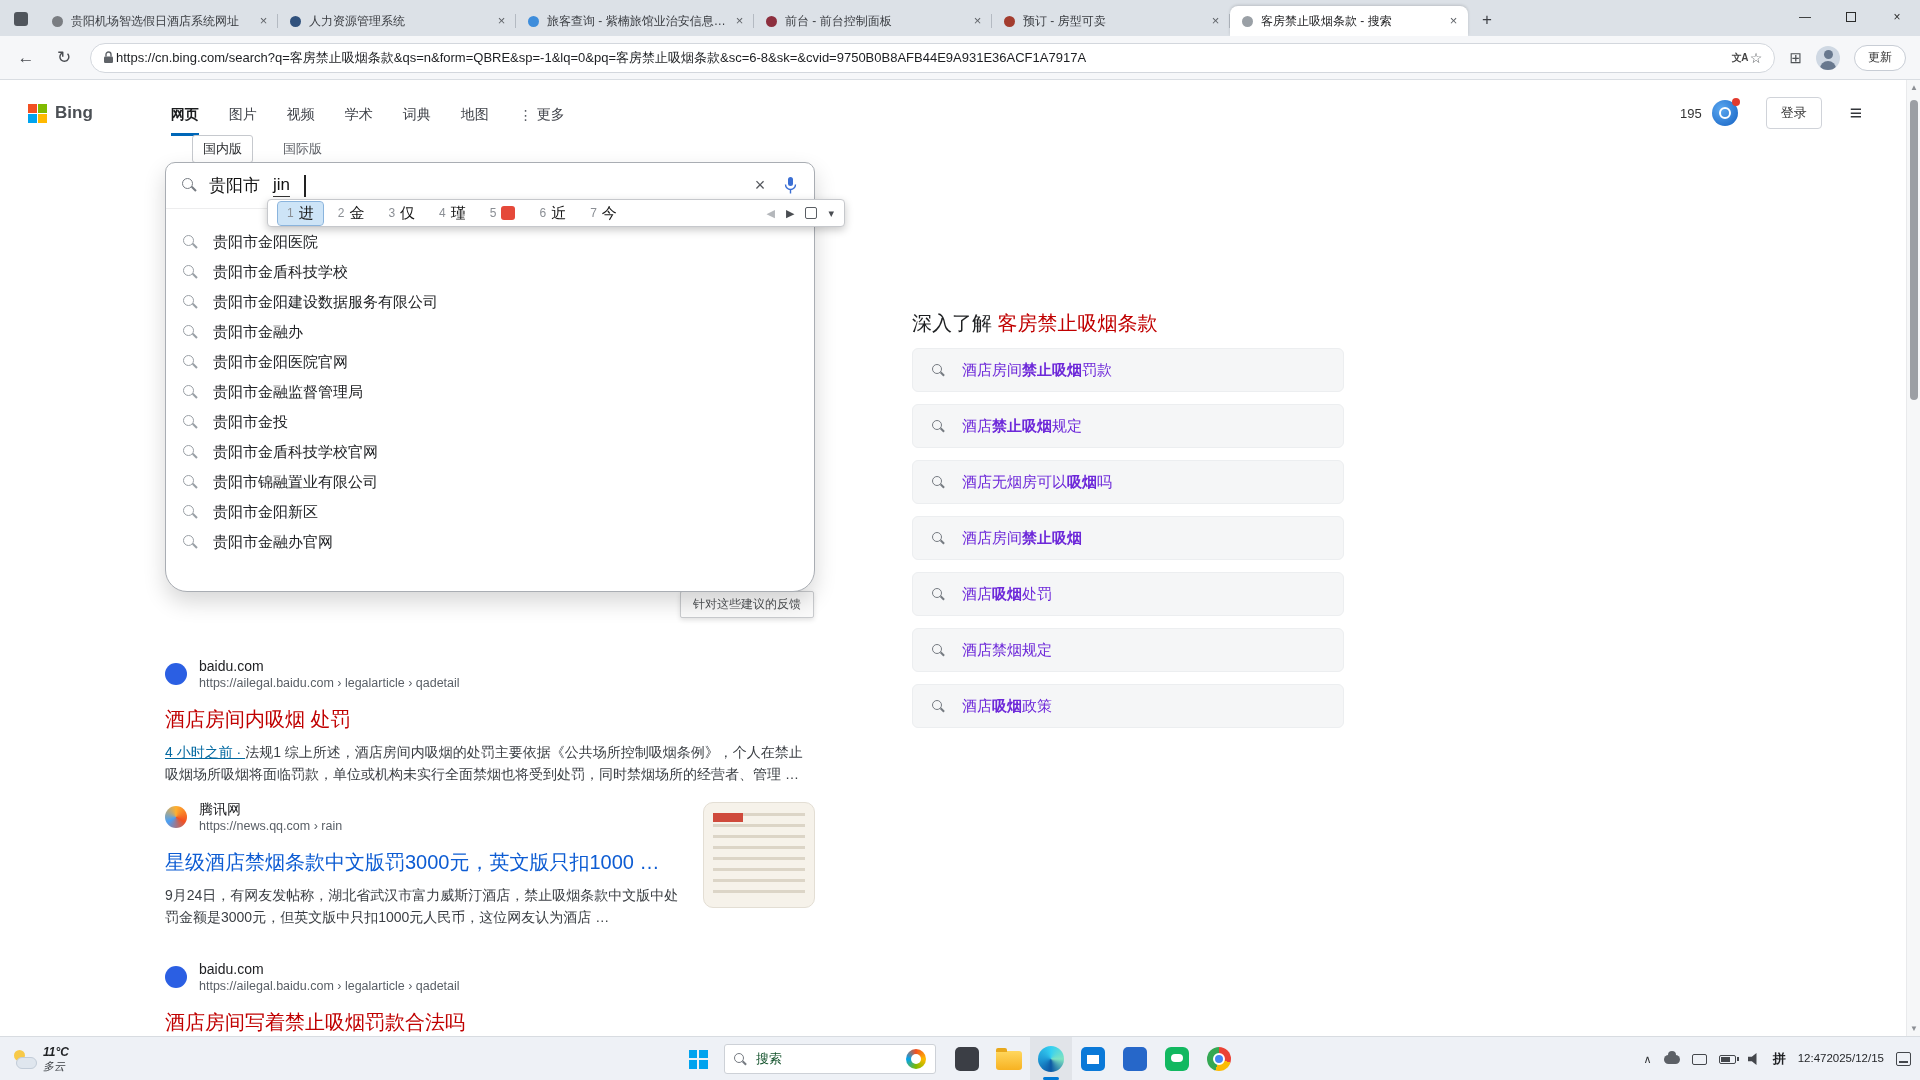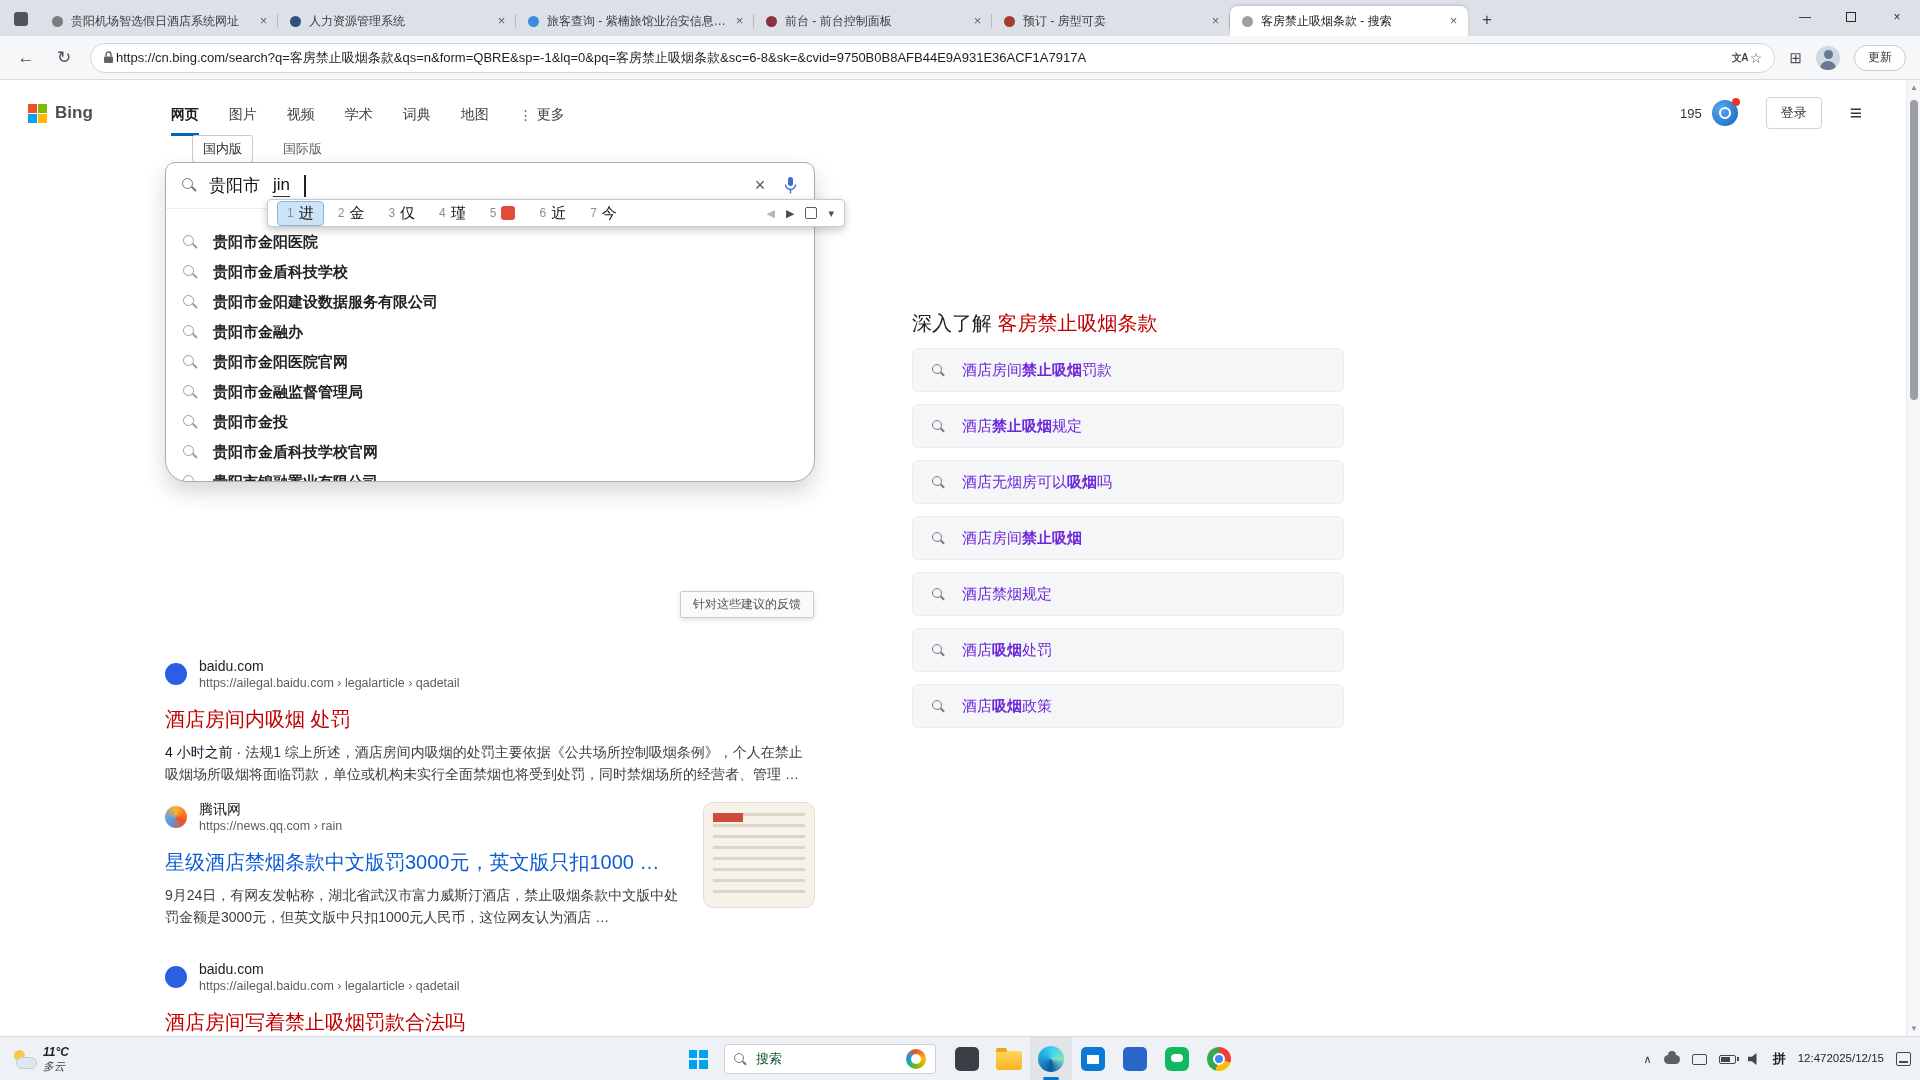--- a/index.html
+++ b/index.html
@@ -62,29 +62,29 @@
 
   
   .mag { position:relative; width:15px; height:15px; display:inline-block; flex:none; }
   .mag::before { content:""; position:absolute; width:9px; height:9px; border:1.6px solid #767b82; border-radius:50%; left:0; top:0; }
   .mag::after { content:""; position:absolute; width:6px; height:1.6px; background:#767b82; transform:rotate(45deg); right:0px; bottom:3px; }
   .mag.small { width:13px; height:13px; }
   .mag.small::before { width:8px; height:8px; }
   .mag.small::after { width:5px; bottom:2px; }
 
   
-  .search-panel { position:absolute; left:165px; top:82px; width:650px; height:320px; background:#fff; border:1px solid #a9adb3; border-radius:10px 10px 22px 22px; box-shadow:0 10px 22px rgba(0,0,0,.16); z-index:30; overflow:hidden; }
+  .search-panel { position:absolute; left:165px; top:82px; width:650px; height:430px; background:#fff; border:1px solid #a9adb3; border-radius:10px 10px 22px 22px; box-shadow:0 10px 22px rgba(0,0,0,.16); z-index:30; overflow:hidden; }
   .search-row { height:46px; display:flex; align-items:center; padding:0 16px; gap:12px; border-bottom:1px solid #ededee; }
   .q-base, .q-comp { font-size:17px; color:#111; }
   .q-comp { border-bottom:1.6px solid #333; padding-bottom:1px; margin-left:1px; }
   .caret { width:1.5px; height:22px; background:#222; margin-left:2px; animation:blink 1.1s steps(1) infinite; }
   @keyframes blink { 50% { opacity:0; } }
   .clear { font-size:18px; color:#55585e; width:22px; text-align:center; }
   .mic { flex:none; }
-  .sug-list { padding-top:18px;font-weight:bold; }
+  .sug-list { padding-top:18px; }
   .sug-row { height:30px; display:flex; align-items:center; gap:15px; padding:0 17px; font-size:15px; color:#202225; }
   .sug-row .mag::before, .sug-row .mag::after { border-color:#9aa0a6; background-color:transparent; }
   .sug-row .mag::after { background:#9aa0a6; }
   .sug-text { white-space:nowrap; }
 
   
   .ime-bar { position:absolute; left:267px; top:119px; width:578px; height:28px; background:#fff; border:1px solid #c6c8cc; border-radius:4px; box-shadow:0 3px 8px rgba(0,0,0,.22); z-index:40; display:flex; align-items:center; padding:0 10px; }
   .cands { display:flex; align-items:center; }
   .cand { display:flex; align-items:center; gap:5px; padding:2px 9px; margin-right:6px; border-radius:3px; }
   .cand.sel { background:#cde4f7; outline:1px solid #8ab4dd; }
@@ -114,21 +114,21 @@
   .r-head { display:flex; align-items:center; gap:12px; height:38px; }
   .r-fav { width:22px; height:22px; border-radius:50%; flex:none; }
   .fav-baidu { background:#2b5fe3; }
   .fav-tencent { background:conic-gradient(#ffb02e,#f25022,#4a9ff5,#ffb02e); }
   .r-source { font-size:14px; color:#202124; line-height:17px; }
   .r-url { font-size:12.5px; color:#595f66; line-height:16px; }
   .r-title { margin-top:13px; font-size:20px; line-height:26px; width:645px; }
   .r-title.red { color:#c00000; }
   .r-title.blue { color:#0d5cd3; }
   .r-snippet { margin-top:9px; font-size:14px; line-height:22px; color:#3a3e43; width:645px; }
-  .r-snippet .age { color:#0f172a; }
+  .r-snippet .age { color:#0369a1;text-decoration:underline; }
   .result.has-thumb .r-title, .result.has-thumb .r-snippet { width:515px; }
   .thumb { position:absolute; right:10px; top:4px; width:112px; height:106px; border-radius:10px; background:#f6f2ea; border:1px solid #e3ded4; overflow:hidden; }
   .thumb::before { content:""; position:absolute; left:9px; right:9px; top:10px; bottom:8px; background:repeating-linear-gradient(#dcd5c7 0 3px, transparent 3px 11px); }
   .thumb::after { content:""; position:absolute; left:9px; top:10px; width:30px; height:9px; background:#cf4a3c; }
 
   
   .scrollbar { position:absolute; right:0; top:0; bottom:0; width:14px; background:#f6f7f8; border-left:1px solid #e9eaec; z-index:50; }
   .sb-arrow { position:absolute; left:0; width:14px; text-align:center; font-size:8px; color:#8c8f94; }
   .sb-arrow { top:3px; }
   .sb-arrow.sb-bottom { top:auto; bottom:3px; }
@@ -413,25 +413,25 @@
       <div class="rel-box">
         <span class="mag small"></span>
         <span class="rel-text"><span>酒店无烟房可以</span><b>吸烟</b><span>吗</span></span>
       </div>
       <div class="rel-box">
         <span class="mag small"></span>
         <span class="rel-text"><span>酒店房间</span><b>禁止吸烟</b></span>
       </div>
       <div class="rel-box">
         <span class="mag small"></span>
+        <span class="rel-text"><span>酒店</span><b>吸烟</b><span>处罚</span></span>
+      </div>
+      <div class="rel-box">
+        <span class="mag small"></span>
         <span class="rel-text"><span>酒店禁烟规定</span></span>
-      </div>
-      <div class="rel-box">
-        <span class="mag small"></span>
-        <span class="rel-text"><span>酒店</span><b>吸烟</b><span>处罚</span></span>
       </div>
       <div class="rel-box">
         <span class="mag small"></span>
         <span class="rel-text"><span>酒店</span><b>吸烟</b><span>政策</span></span>
       </div>
     </div>
 
   <div class="results">
       <div class="result result-0">
         <div class="r-head">

